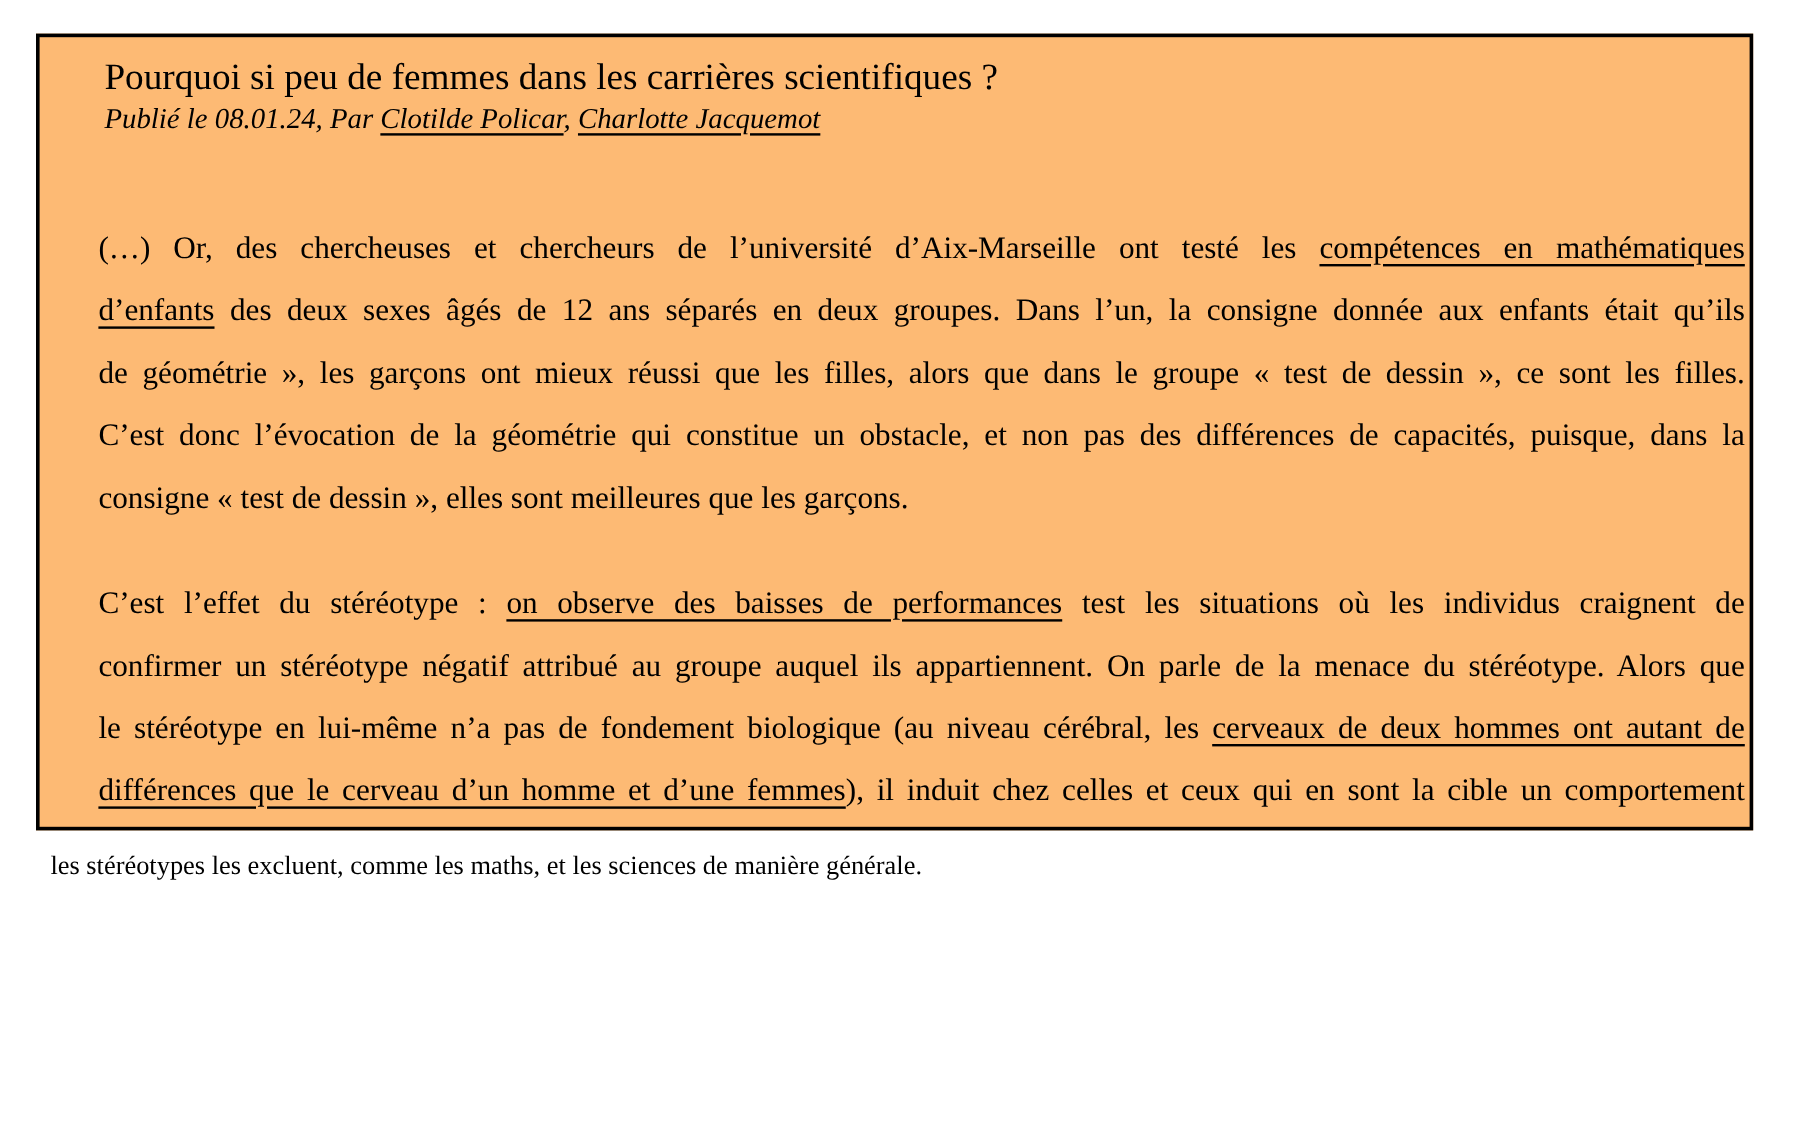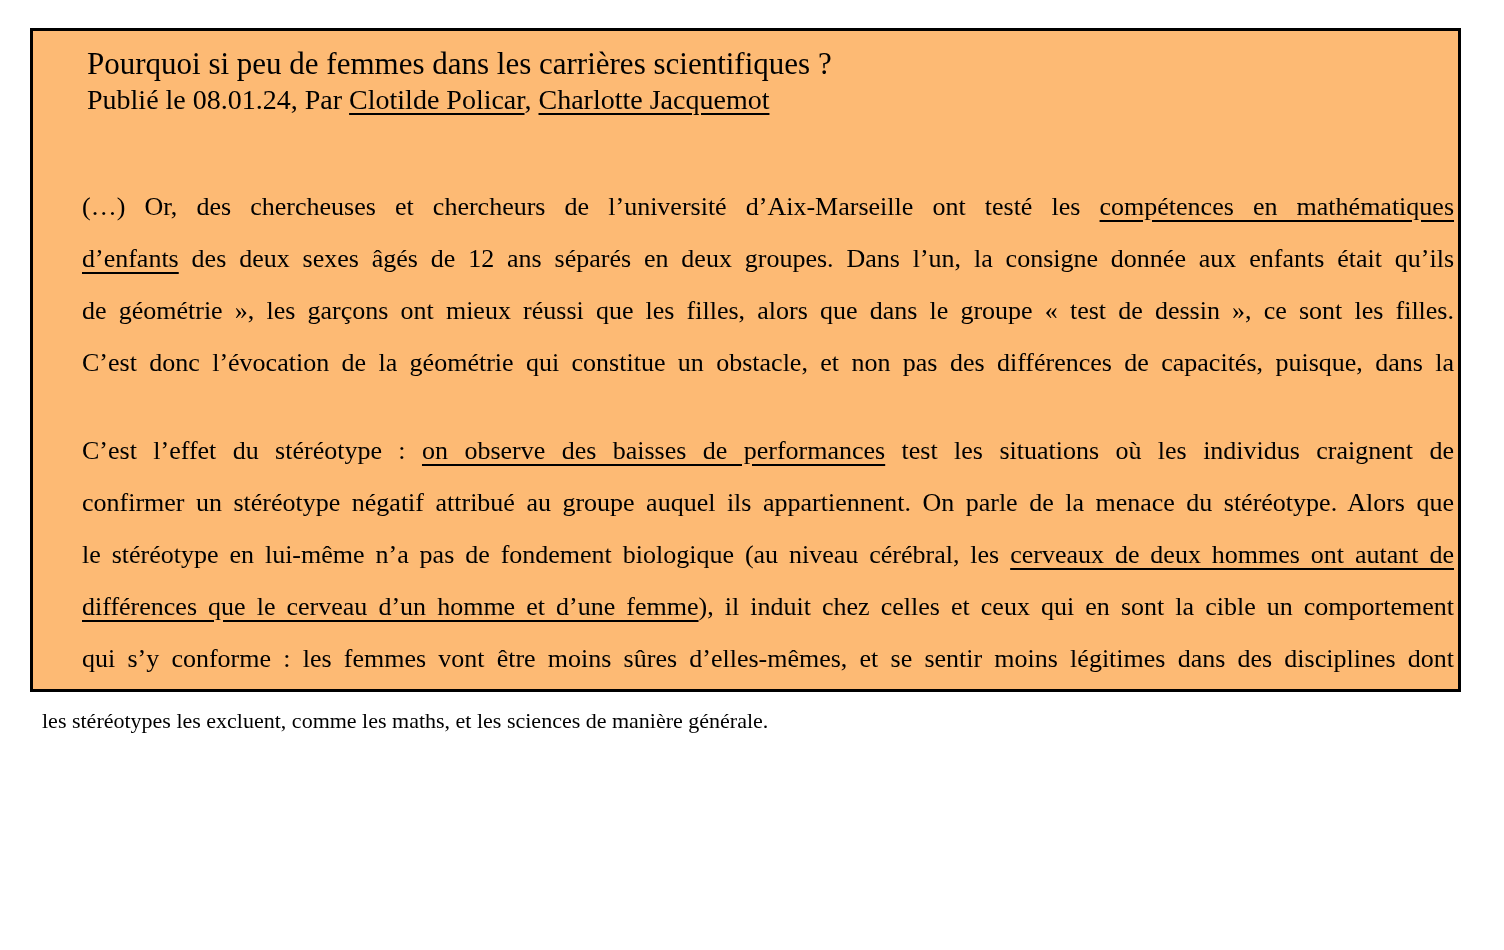--- a/index.html
+++ b/index.html
@@ -22,22 +22,23 @@
     background: #fdba74;
   }
   .title {
     margin-left: 43px;
     font-size: 31px;
     line-height: 42px;
     white-space: nowrap;
   }
   .byline {
     margin-left: 43px;
-    font-size: 28px;
+    font-size: 24px;
     line-height: 30px;
+    font-style: italic;
     white-space: nowrap;
   }
   .byline .u {
     text-decoration: underline;
     text-decoration-thickness: 1.5px;
     text-underline-offset: 4px;
   }
   .paragraph:first-child { margin-top: 66px; }
   .paragraph + .paragraph { margin-top: 36px; }
   .text-line {
@@ -68,24 +69,24 @@
 
 <div class="article-frame">
   <div class="title">Pourquoi si peu de femmes dans les carrières scientifiques ?</div>
   <div class="byline"><span>Publié le 08.01.24, Par </span><span class="u">Clotilde Policar</span><span>, </span><span class="u">Charlotte Jacquemot</span></div>
   <div id="paragraphs">
       <div class="paragraph">
         <div class="text-line"><span>(…) Or, des chercheuses et chercheurs de l’université d’Aix-Marseille ont testé les </span><span class="u">compétences en mathématiques</span></div>
         <div class="text-line"><span class="u">d’enfants</span><span> des deux sexes âgés de 12 ans séparés en deux groupes. Dans l’un, la consigne donnée aux enfants était qu’ils</span></div>
         <div class="text-line"><span>de géométrie », les garçons ont mieux réussi que les filles, alors que dans le groupe « test de dessin », ce sont les filles.</span></div>
         <div class="text-line"><span>C’est donc l’évocation de la géométrie qui constitue un obstacle, et non pas des différences de capacités, puisque, dans la</span></div>
+        <div class="text-line last"><span>consigne « test de dessin », elles sont meilleures que les garçons.</span></div>
       </div>
       <div class="paragraph">
         <div class="text-line"><span>C’est l’effet du stéréotype : </span><span class="u">on observe des baisses de performances</span><span> test les situations où les individus craignent de</span></div>
         <div class="text-line"><span>confirmer un stéréotype négatif attribué au groupe auquel ils appartiennent. On parle de la menace du stéréotype. Alors que</span></div>
         <div class="text-line"><span>le stéréotype en lui-même n’a pas de fondement biologique (au niveau cérébral, les </span><span class="u">cerveaux de deux hommes ont autant de</span></div>
-        <div class="text-line"><span class="u">différences que le cerveau d’un homme et d’une femme</span><span>), il induit chez celles et ceux qui en sont la cible un comportement</span></div>
-        <div class="text-line"><span>qui s’y conforme : les femmes vont être moins sûres d’elles-mêmes, et se sentir moins légitimes dans des disciplines dont</span></div>
+        <div class="text-line"><span class="u">différences que le cerveau d’un homme et d’une femmes</span><span>), il induit chez celles et ceux qui en sont la cible un comportement</span></div>
       </div>
     </div>
 </div>
 
 <div class="closing-line">les stéréotypes les excluent, comme les maths, et les sciences de manière générale.</div>
 
 </body></html>

